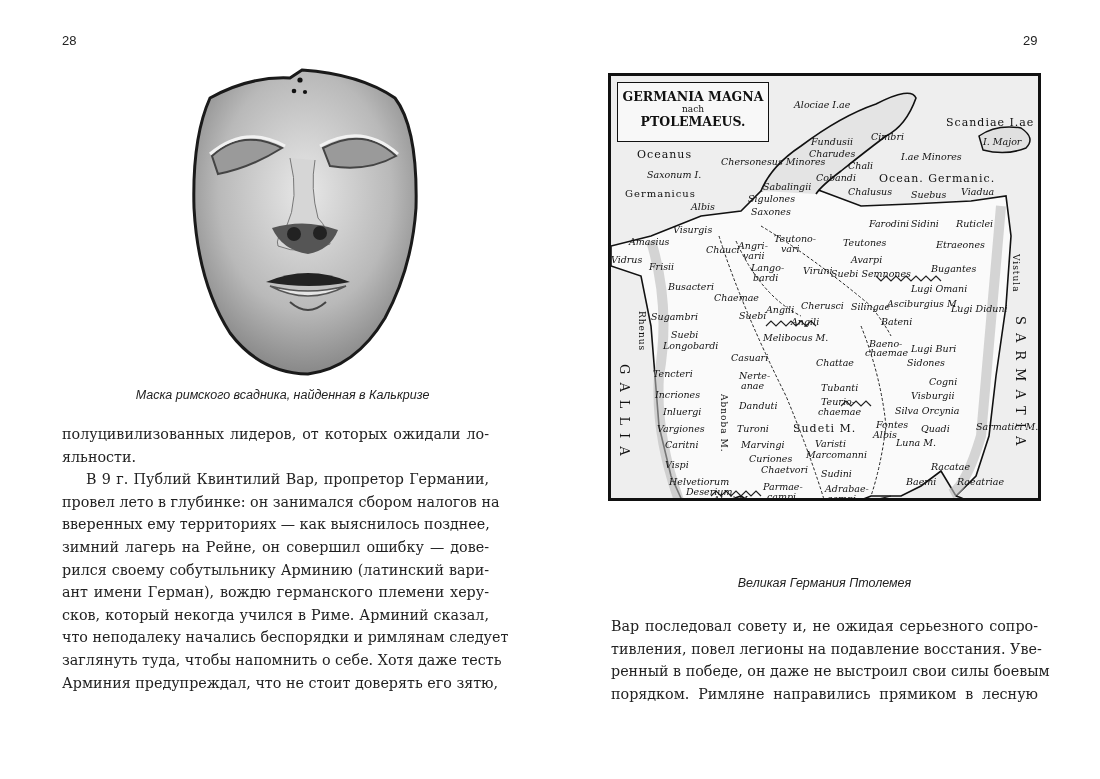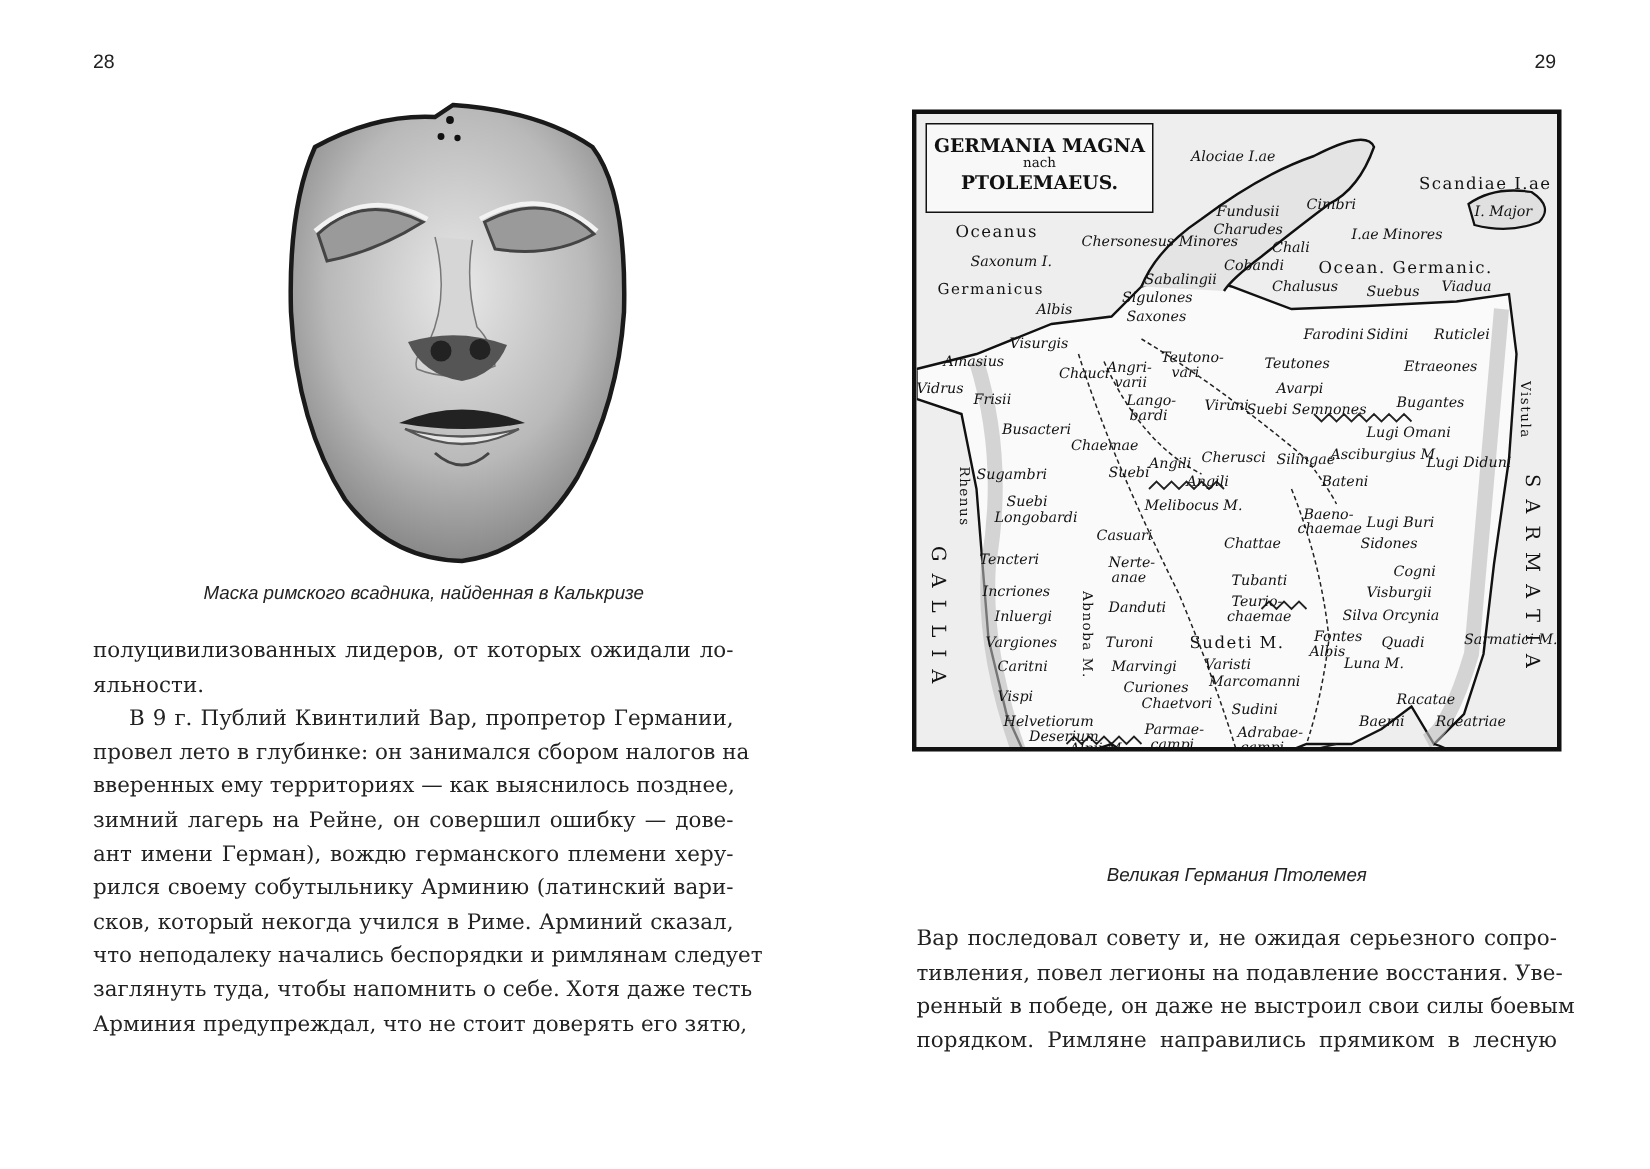--- a/index.html
+++ b/index.html
@@ -50,22 +50,22 @@
 
   <div class="caption" style="left:100px; top:388px; width:365px;">Маска римского всадника, найденная в Калькризе</div>
 
   <div class="body-text" style="left:62px; top:423px; width:427px;">
     <span class="line">полуцивилизованных лидеров, от которых ожидали ло-</span>
     <span class="line last">яльности.</span>
     <span class="line" style="padding-left:24px;">В 9 г. Публий Квинтилий Вар, пропретор Германии,</span>
     <span class="line">провел лето в глубинке: он занимался сбором налогов на</span>
     <span class="line">вверенных ему территориях — как выяснилось позднее,</span>
     <span class="line">зимний лагерь на Рейне, он совершил ошибку — дове-</span>
+    <span class="line">рился своему собутыльнику Арминию (латинский вари-</span>
     <span class="line">ант имени Герман), вождю германского племени херу-</span>
-    <span class="line">рился своему собутыльнику Арминию (латинский вари-</span>
     <span class="line">сков, который некогда учился в Риме. Арминий сказал,</span>
     <span class="line">что неподалеку начались беспорядки и римлянам следует</span>
     <span class="line">заглянуть туда, чтобы напомнить о себе. Хотя даже тесть</span>
     <span class="line">Арминия предупреждал, что не стоит доверять его зятю,</span>
   </div>
 </div>
 
 <div>
   <div class="page-num" style="left:1023px;">29</div>
 
@@ -183,21 +183,21 @@
         <div class="map-label" style="left: 284px; top: 329px;">Silva Orcynia</div>
         <div class="map-label" style="left: 52px; top: 330px;">Inluergi</div>
         <div class="map-label" style="left: 46px; top: 347px;">Vargiones</div>
         <div class="map-label" style="left: 126px; top: 347px;">Turoni</div>
         <div class="map-label up" style="left: 182px; top: 346px; font-size: 11px;">Sudeti M.</div>
         <div class="map-label" style="left: 265px; top: 343px;">Fontes</div>
         <div class="map-label" style="left: 262px; top: 353px;">Albis</div>
         <div class="map-label" style="left: 310px; top: 347px;">Quadi</div>
         <div class="map-label" style="left: 54px; top: 363px;">Caritni</div>
         <div class="map-label" style="left: 130px; top: 363px;">Marvingi</div>
-        <div class="map-label" style="left: 192px; top: 362px; text-align: center;">Varisti</div>
+        <div class="map-label" style="left: 204px; top: 362px; text-align: center;">Varisti</div>
         <div class="map-label" style="left: 285px; top: 361px;">Luna M.</div>
         <div class="map-label" style="left: 138px; top: 377px;">Curiones</div>
         <div class="map-label" style="left: 195px; top: 373px;">Marcomanni</div>
         <div class="map-label" style="left: 54px; top: 383px;">Vispi</div>
         <div class="map-label" style="left: 150px; top: 388px;">Chaetvori</div>
         <div class="map-label" style="left: 210px; top: 392px;">Sudini</div>
         <div class="map-label" style="left: 58px; top: 400px;">Helvetiorum</div>
         <div class="map-label" style="left: 75px; top: 410px;">Deserium</div>
         <div class="map-label" style="left: 152px; top: 405px;">Parmae-</div>
         <div class="map-label" style="left: 156px; top: 415px;">campi</div>

